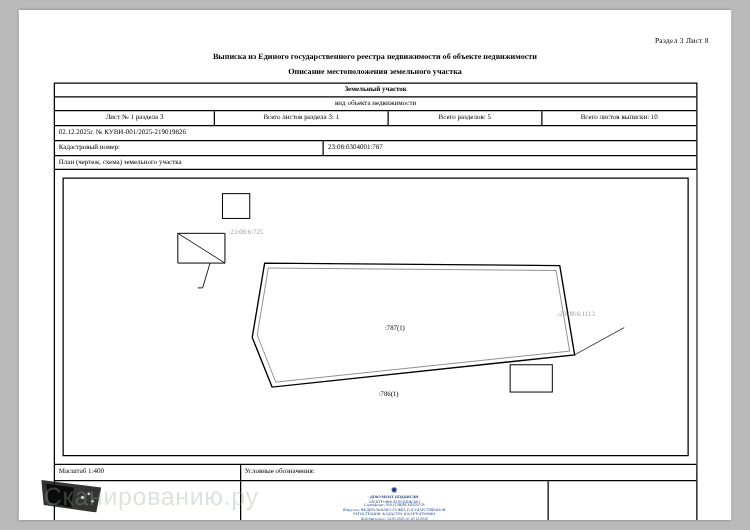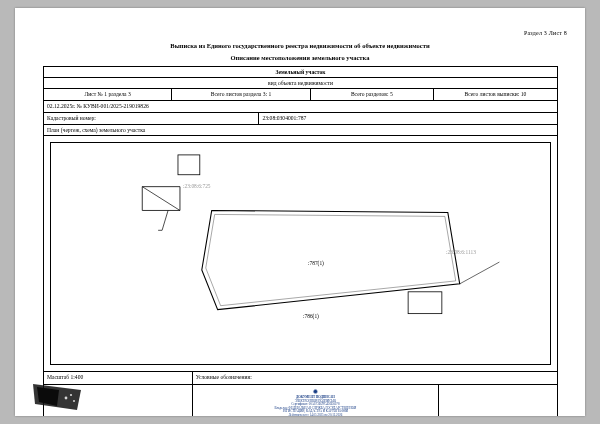--- a/index.html
+++ b/index.html
@@ -245,14 +245,15 @@
 
   </div>
 
   <svg class="wm-flag" viewBox="0 0 48 30">
     <polygon points="0,4 48,10 44,30 2,24" fill="#111111" opacity="0.85"></polygon>
     <polygon points="4,7 26,10 24,26 6,22" fill="#0b0b0b"></polygon>
     <circle cx="33" cy="18" r="1.4" fill="#ffffff" opacity="0.8"></circle>
     <circle cx="38" cy="15" r="1.1" fill="#ffffff" opacity="0.8"></circle>
     <circle cx="41" cy="21" r="1" fill="#ffffff" opacity="0.8"></circle>
   </svg>
+  <div class="watermark">Сканированию.ру</div>
 
 </div>
 
 </body></html>

